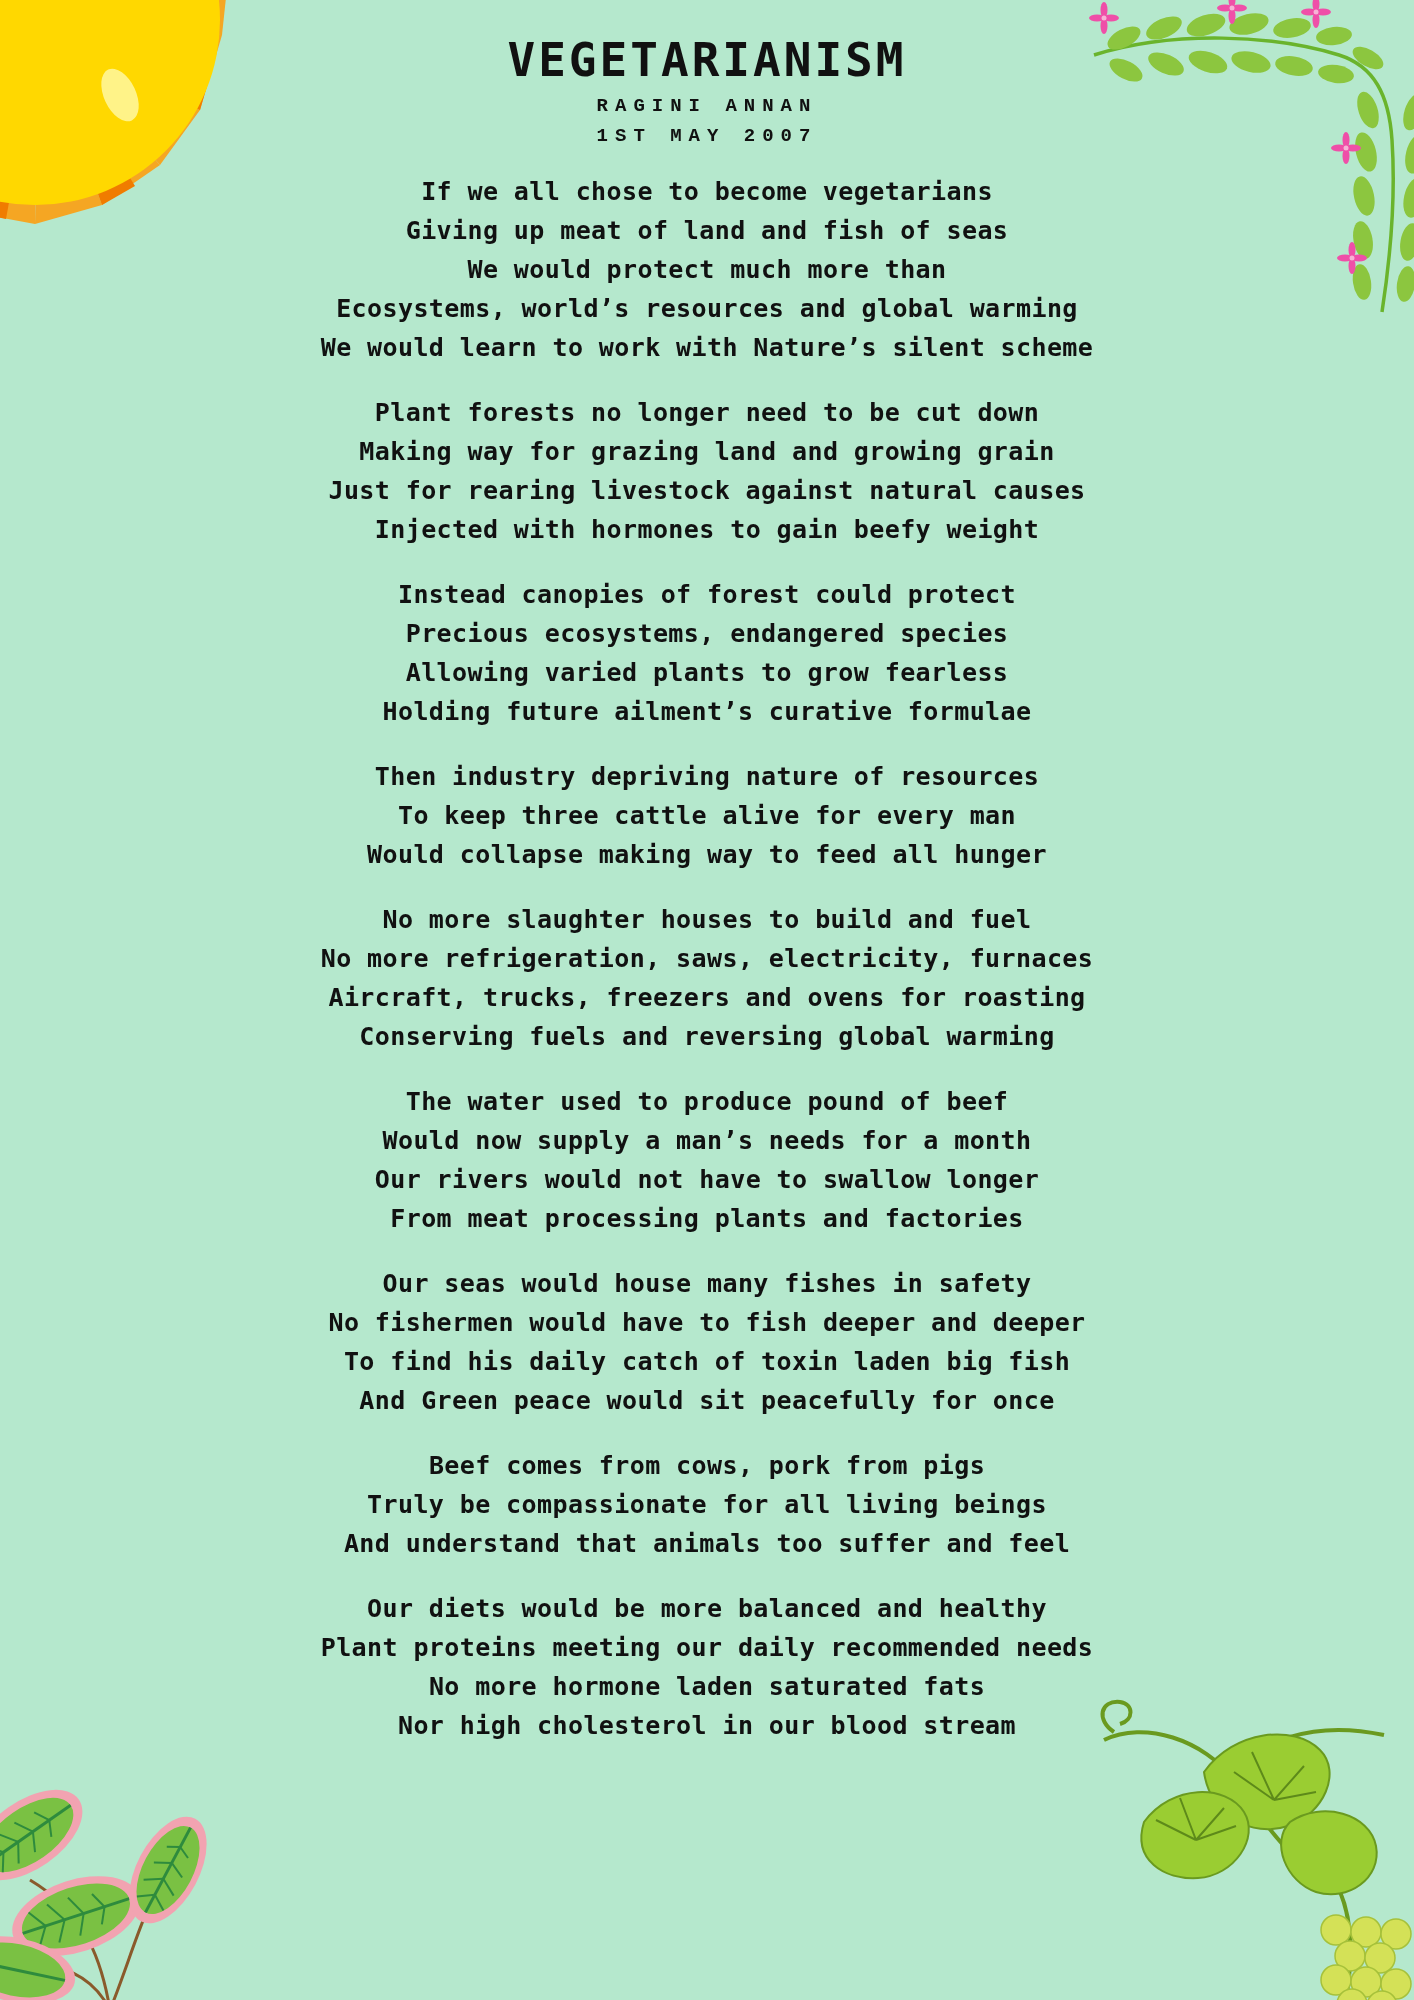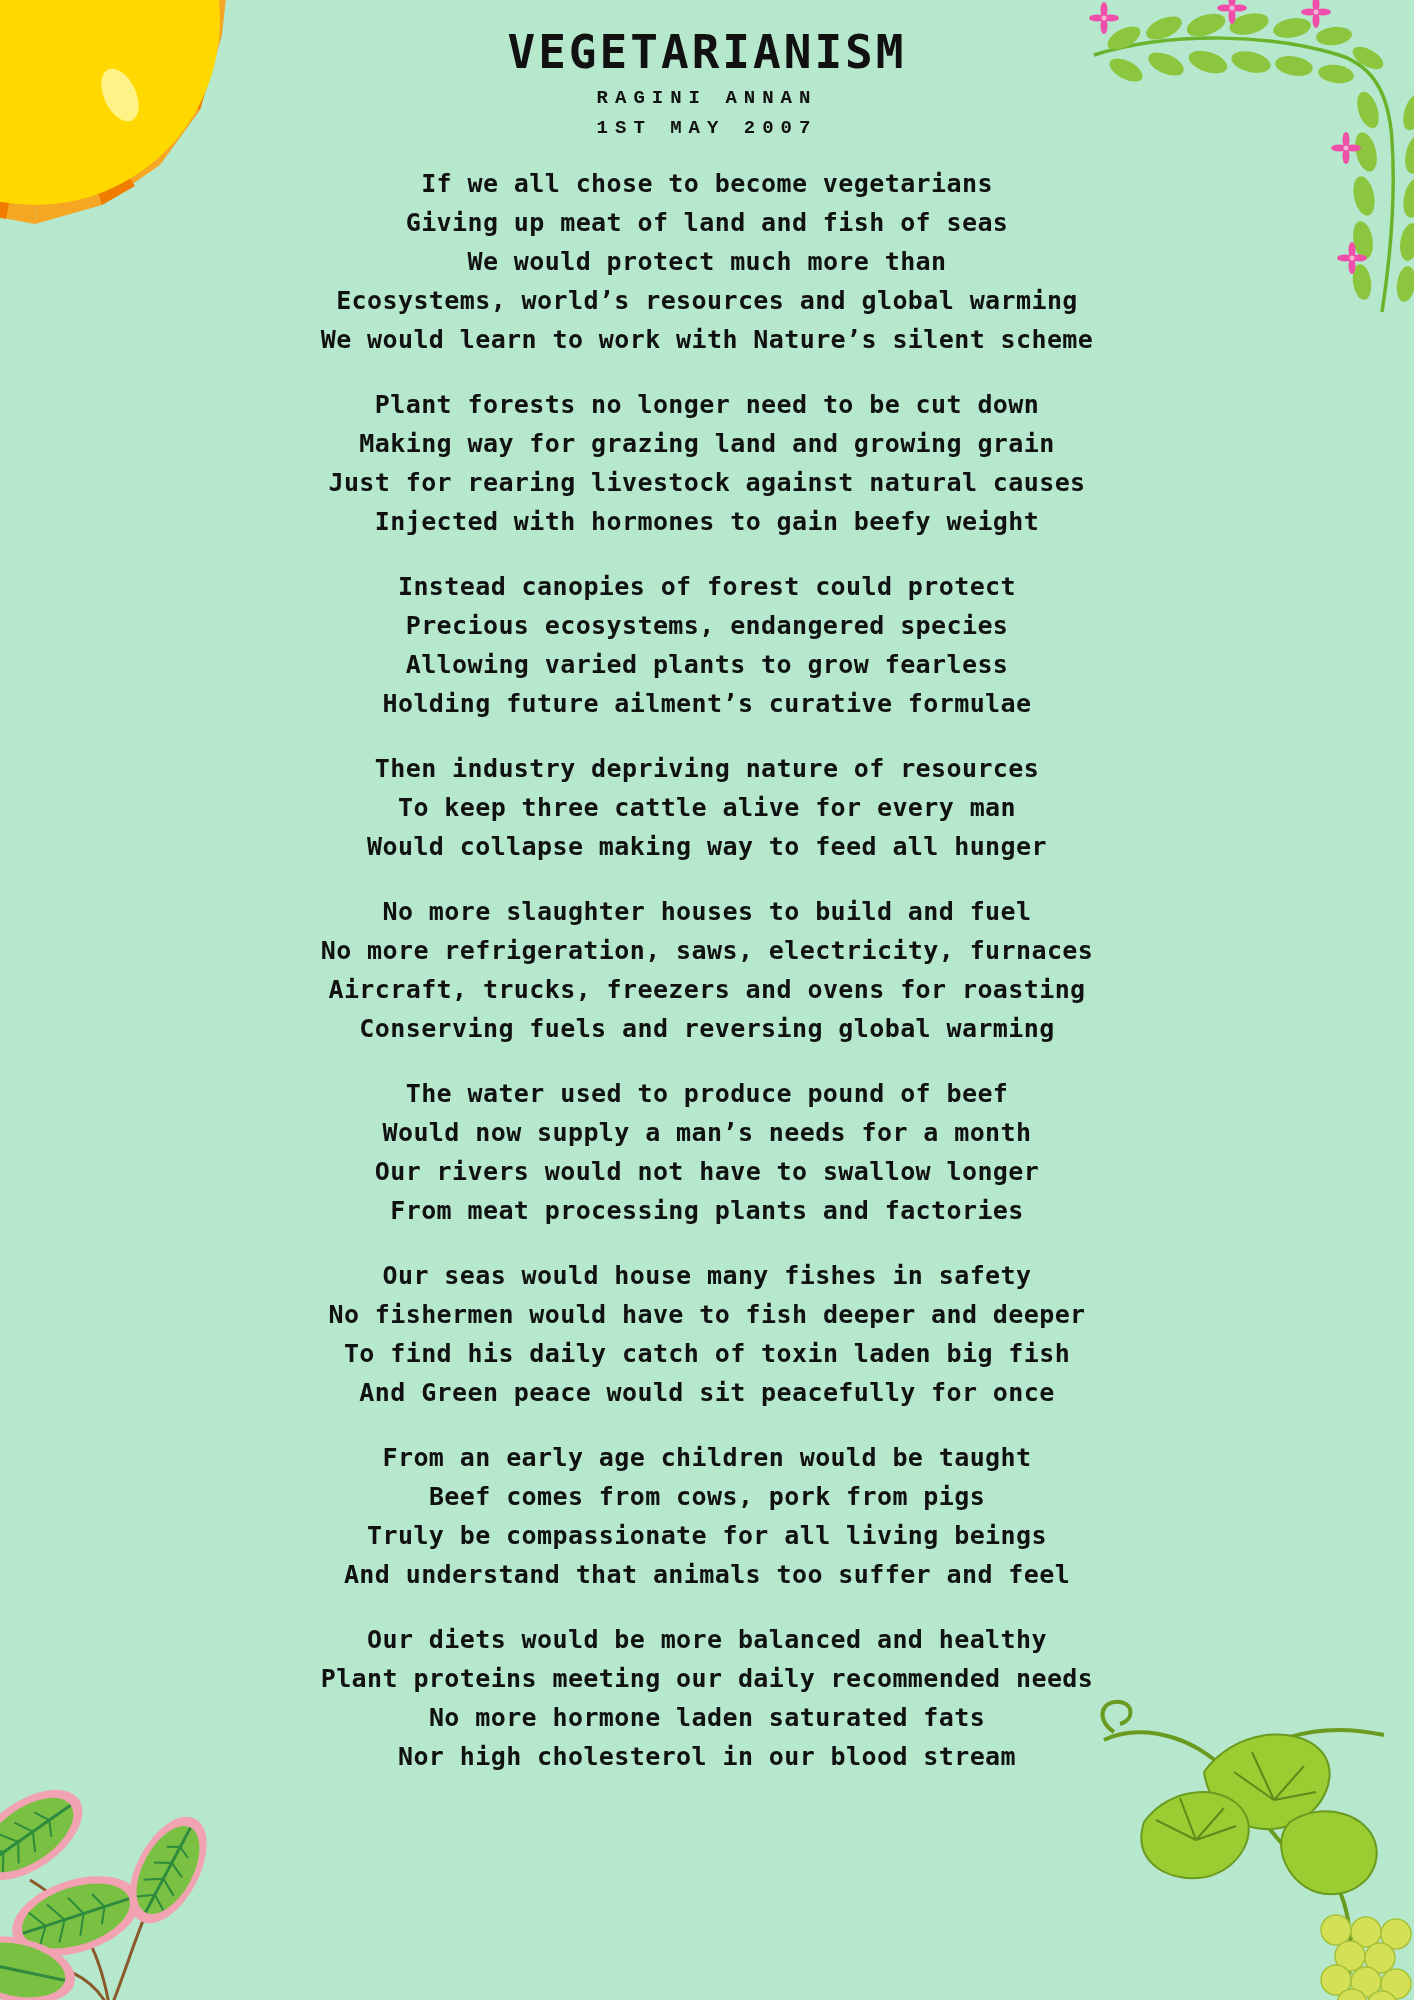--- a/index.html
+++ b/index.html
@@ -40,21 +40,21 @@
     padding-top: 28px;
     text-align: center;
   }
 
   .title {
     font-family: "DejaVu Sans Mono", monospace;
     font-weight: bold;
     font-size: 46px;
     letter-spacing: 3px;
     color: #111111;
-    margin: 0;
+    margin: 8px;
     line-height: 1.05;
   }
 
   .author, .date {
     font-family: Liberation Mono, monospace;
     font-weight: bold;
     font-size: 19px;
     letter-spacing: 7px;
     color: #111111;
     margin: 4px;
@@ -326,21 +326,20 @@
     </div>
 
     <div class="stanza">
       <div class="line">Our seas would house many fishes in safety</div>
       <div class="line">No fishermen would have to fish deeper and deeper</div>
       <div class="line">To find his daily catch of toxin laden big fish</div>
       <div class="line">And Green peace would sit peacefully for once</div>
     </div>
 
     <div class="stanza">
-      <div class="line">From an early age children would be taught</div>
       <div class="line">Beef comes from cows, pork from pigs</div>
       <div class="line">Truly be compassionate for all living beings</div>
       <div class="line">And understand that animals too suffer and feel</div>
     </div>
 
     <div class="stanza">
       <div class="line">Our diets would be more balanced and healthy</div>
       <div class="line">Plant proteins meeting our daily recommended needs</div>
       <div class="line">No more hormone laden saturated fats</div>
       <div class="line">Nor high cholesterol in our blood stream</div>

